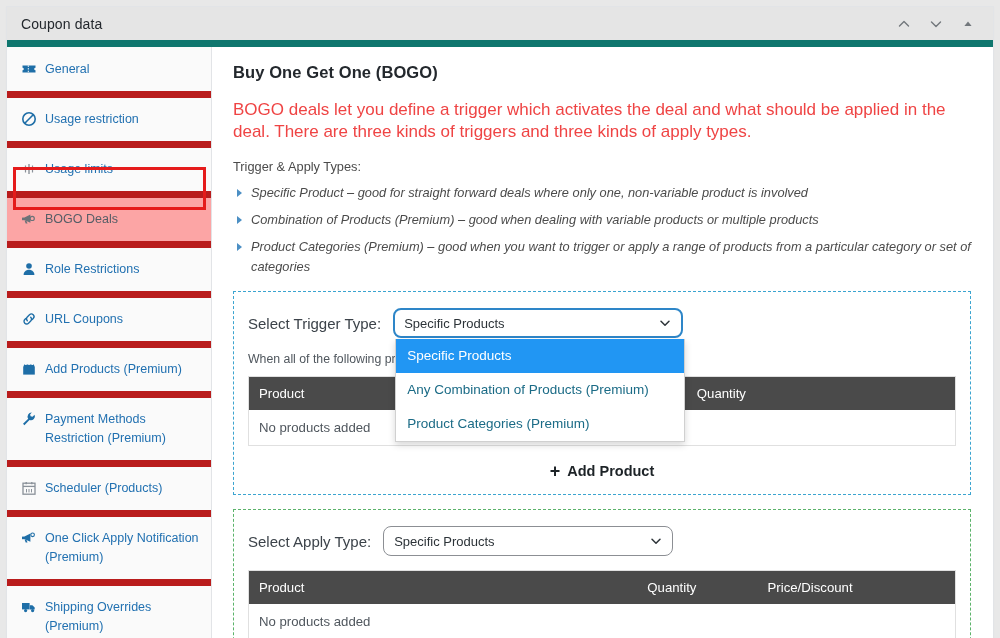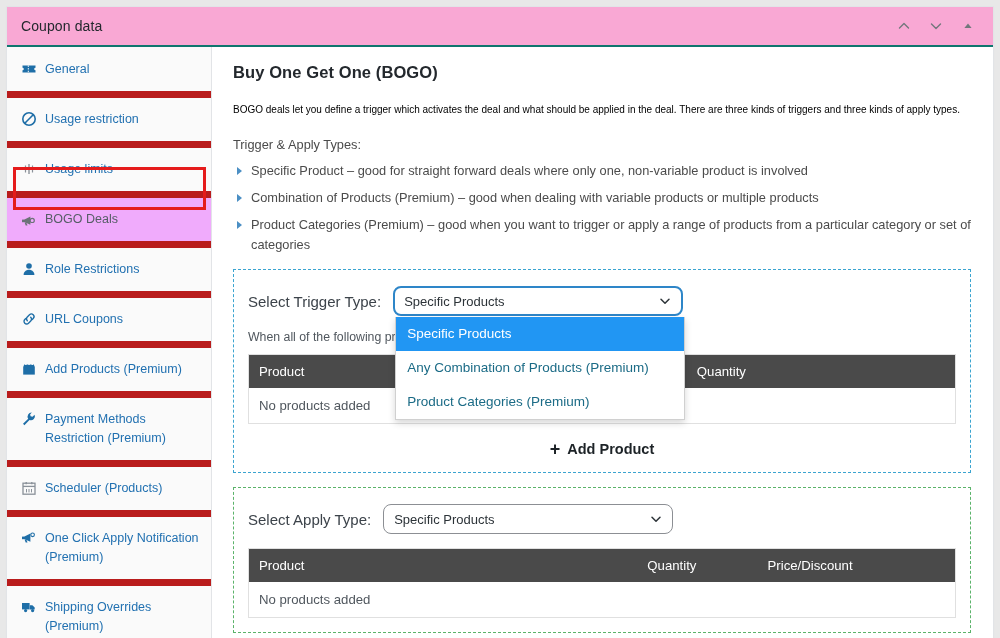--- a/index.html
+++ b/index.html
@@ -27,22 +27,22 @@
     border: 1px solid #e2e4e7;
     box-shadow: 0 1px 1px rgba(0,0,0,.04);
   }
 
   .panel-header {
     height: 40px;
     display: flex;
     align-items: center;
     justify-content: space-between;
     padding: 0 11px 0 14px;
-    border-bottom: 2px solid #0f766e;
-    background: #f9a8d4;
+    border-bottom: 7px solid #0f766e;
+    background: #e5e5e5;
   }
   .panel-title {
     font-size: 14px;
     color: #23282d;
     font-weight: 400;
     letter-spacing: .1px;
   }
   .panel-actions { display: flex; align-items: center; gap: 12px; padding-right:4px;}
   .hdr-icon {
     width: 20px; height: 20px;
@@ -86,22 +86,21 @@
     justify-content: flex-start;
     color: #1e6ea7;
     padding-top: 1px;
   }
   .side-item .s-ico svg { display:block; }
   .side-item .s-label {
     flex: 1 1 auto;
     color: #2271b1;
   }
   .side-item.active {
-    background: #f0abfc;
-    align-items: flex-end;
+    background: #fca5a5;
   }
   .side-item.active .s-label { color: #555d66; }
   .side-item.active .s-ico { color: #72777c; }
 
   
   .annot-box {
     position: absolute;
     left: 6px;
     top: 120px;
     width: 193px;
@@ -121,34 +120,35 @@
 
   h2.section-title {
     margin: 0 0 17px 0;
     font-size: 16.5px;
     font-weight: 600;
     color: #23282d;
     letter-spacing: .1px;
   }
   p.intro {
     margin: 0 0 16px 0;
-    font-size: 10px;
+    font-size: 17px;
     line-height: 22px;
-    color: #000000;
+    color: #ef4444;
     max-width: 742px;
   }
   .tat-label {
     font-size: 12.8px;
     color: #4b4b4b;
     margin: 0 0 9px 0;
   }
   ul.triggers {
     list-style: none;
     margin: 0 0 14px 0;
     padding: 0;
+    font-style: italic;
   }
   ul.triggers li {
     position: relative;
     padding-left: 18px;
     font-size: 12.8px;
     line-height: 20px;
     color: #4b4b4b;
     margin-bottom: 7px;
     max-width: 740px;
   }

